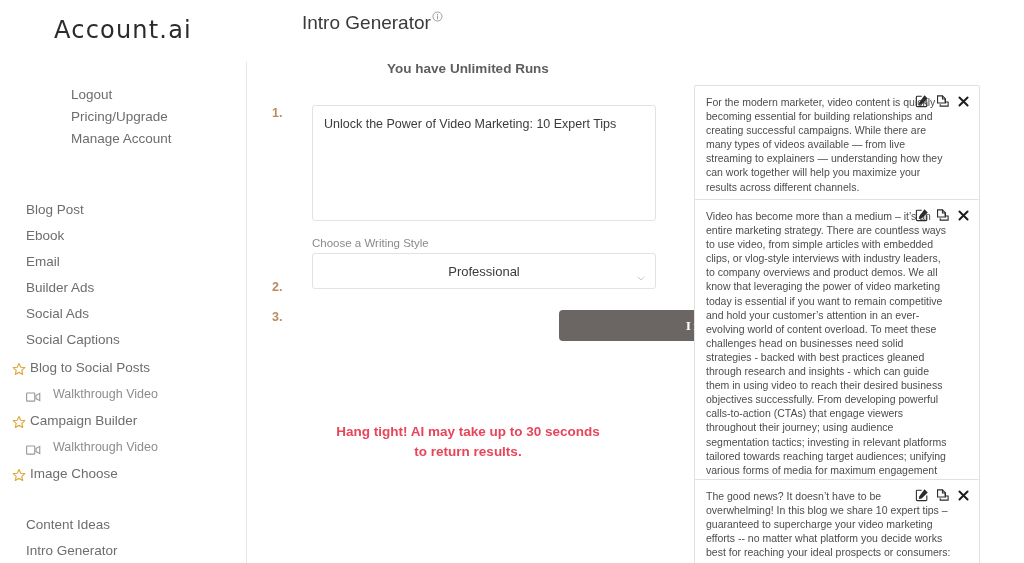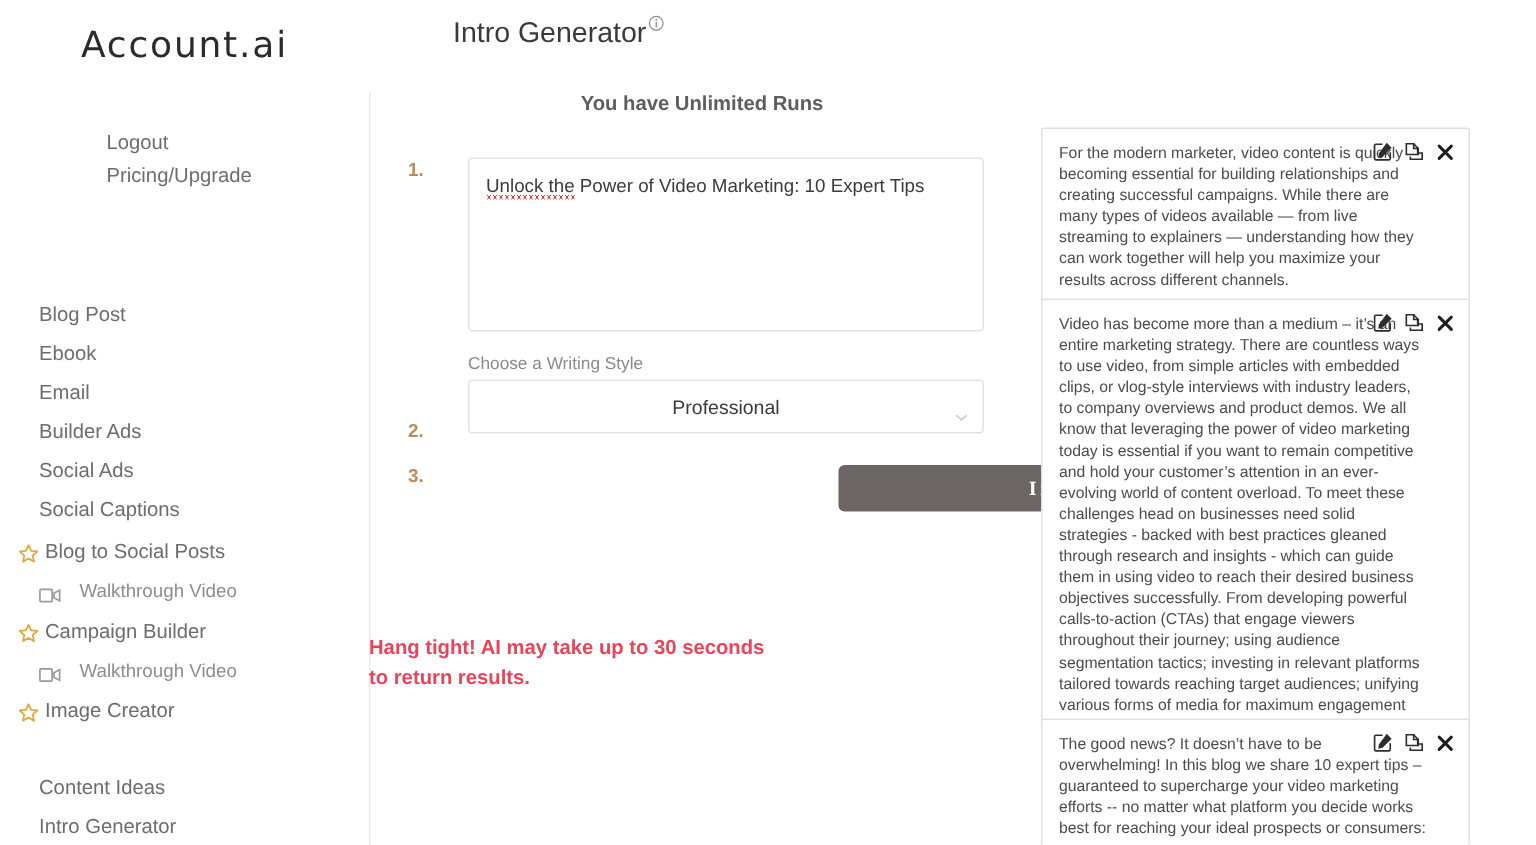--- a/index.html
+++ b/index.html
@@ -200,21 +200,21 @@
     font-size: 13.5px;
     font-weight: 700;
     letter-spacing: 2.2px;
     cursor: pointer;
   }
 
   .hang-tight {
     position: absolute;
     left: 0; top: 422px;
     width: 444px;
-    text-align: left;
+    text-align: center;
     font-size: 13.5px;
     font-weight: 700;
     color: #e8455a;
     line-height: 20px;
   }
 
   
   .results {
     position: absolute;
     left: 694px; top: 0;
@@ -269,20 +269,23 @@
 
     <div class="brand">Account.ai</div>
 
     <div class="nav-group nav-account">
       <div class="nav-item">
         <span class="nav-item-label">Logout</span>
       </div>
       <div class="nav-item">
         <span class="nav-item-label">Pricing/Upgrade</span>
       </div>
+      <div class="nav-item">
+        <span class="nav-item-label">Manage Account</span>
+      </div>
     </div>
 
     <div class="nav-group nav-tools">
       <div class="nav-item">
         <span class="nav-item-label">Blog Post</span>
       </div>
       <div class="nav-item">
         <span class="nav-item-label">Ebook</span>
       </div>
       <div class="nav-item">
@@ -338,21 +341,21 @@
         </span>
         <span class="nav-item-label">Walkthrough Video</span>
       </div>
 
       <div class="nav-item starred">
         <span class="star-icon">
           <svg viewBox="0 0 24 24" width="14" height="14" fill="none" stroke="#e0a83c" stroke-width="2" stroke-linejoin="round">
             <polygon points="12,2.5 15,9 22,9.7 16.8,14.4 18.3,21.3 12,17.8 5.7,21.3 7.2,14.4 2,9.7 9,9"></polygon>
           </svg>
         </span>
-        <span class="nav-item-label">Image Creator</span>
+        <span class="nav-item-label">Image Choose</span>
       </div>
     </div>
 
     <div class="nav-group nav-bottom">
       <div class="nav-item">
         <span class="nav-item-label">Content Ideas</span>
       </div>
       <div class="nav-item">
         <span class="nav-item-label">Intro Generator</span>
       </div>

